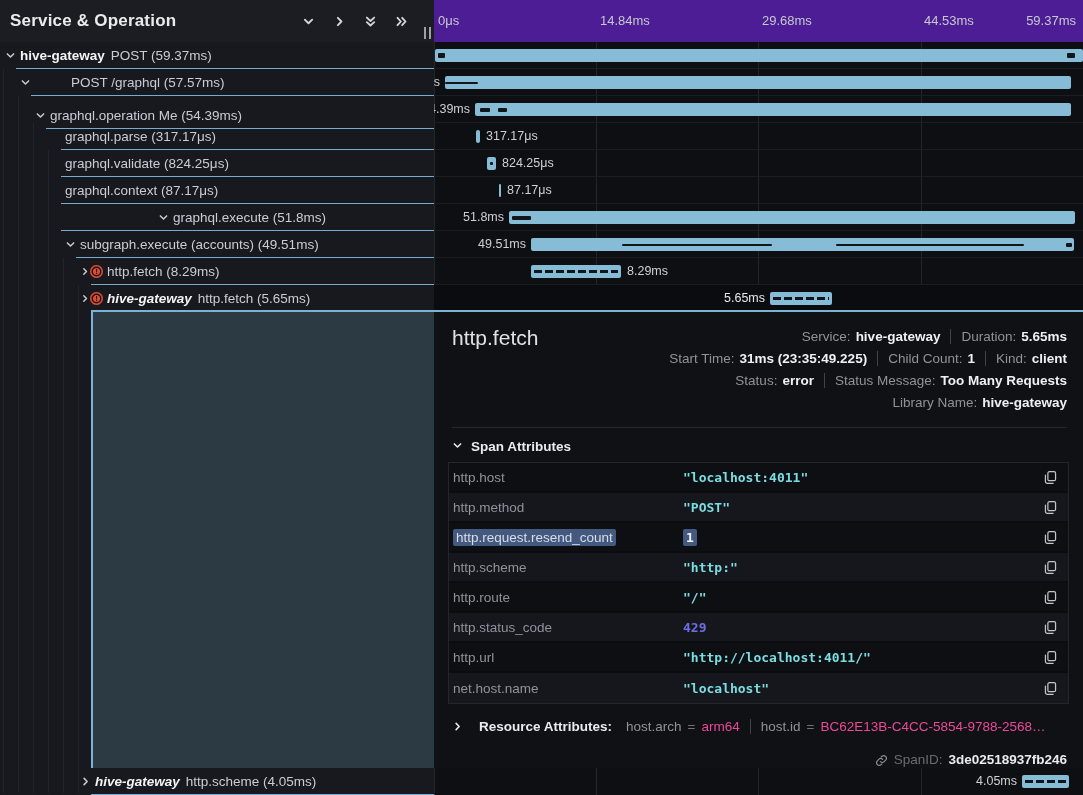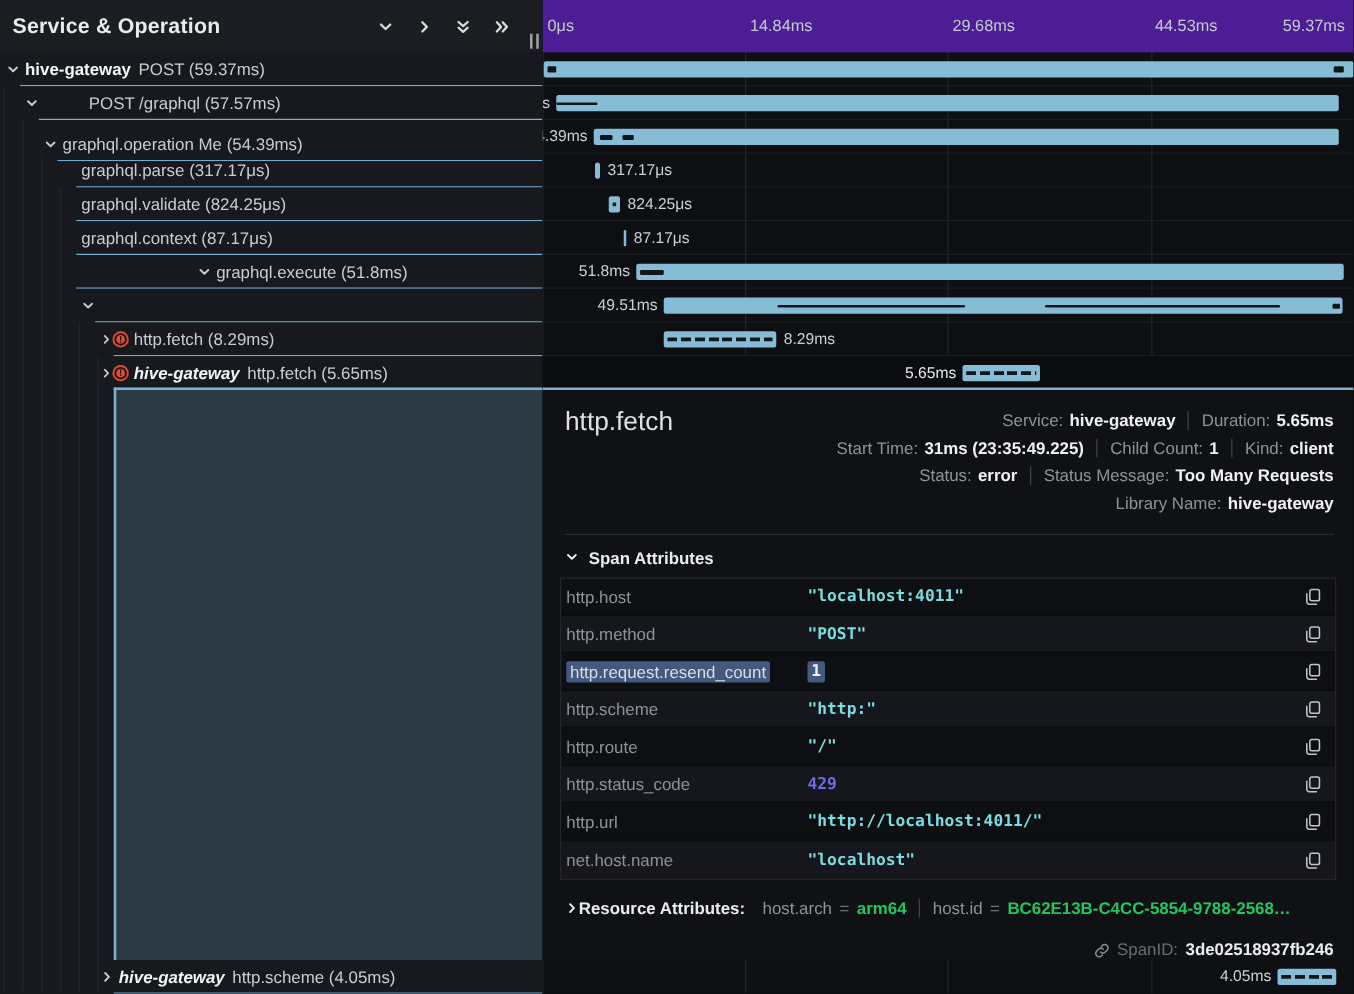--- a/index.html
+++ b/index.html
@@ -36,36 +36,36 @@
 .detail{position:absolute;left:0;top:312px;width:649px;height:456px;background:#101114;z-index:3;}
 .detail-title{position:absolute;left:18px;top:14px;font-size:21px;color:#dfe1e4;}
 .meta{position:absolute;top:13px;right:16px;display:flex;flex-direction:column;align-items:flex-end;}
 .meta-line{height:22px;display:flex;align-items:center;font-size:13.5px;}
 .meta-line .k{color:#8f9399;margin-right:5px;}
 .meta-line .v{color:#eef0f3;font-weight:700;}
 .meta-div{width:1px;height:15px;background:#40434a;margin:0 10px;}
 .detail-hr{position:absolute;top:115px;left:18px;right:16px;height:1px;background:#26282e;}
 .attr-header{position:absolute;top:127px;left:18px;display:flex;align-items:center;gap:8px;font-weight:700;font-size:13.5px;color:#e9ebee;}
 .attr-table{position:absolute;top:151px;left:15px;right:15px;outline:1px solid #24262b;}
-.attr-row{height:30px;display:flex;align-items:center;padding:0 10px 0 4px;border-bottom:2px solid #0b0c0f;}
+.attr-row{height:30px;display:flex;align-items:center;padding:0 10px 0 4px;border-bottom:2px solid #0b0c0f;gap:37px;}
 .attr-row:last-child{border-bottom:none;}
 .attr-row:nth-child(odd){background:#0e0f13;}
 .attr-row:nth-child(even){background:#16171c;}
 .attr-key{width:193px;flex:none;font-size:13.5px;color:#8f9399;}
 .attr-val{flex:1;font-family:"DejaVu Sans Mono",monospace;font-size:13px;font-weight:700;color:#7adde2;}
 .attr-val.num{color:#6d6de4;}
 .sel-bg{background:#44597f;border-radius:2px;padding:1px 3px;}
 .attr-key .sel-bg{color:#d9dee6;}
 .attr-val .sel-bg{color:#f0f3f7;}
 .copy-btn{width:18px;display:flex;justify-content:flex-end;cursor:pointer;}
 .res-line{position:absolute;top:401px;left:18px;right:16px;height:26px;display:flex;align-items:center;font-size:13.5px;white-space:nowrap;overflow:hidden;}
-.res-label{font-weight:700;color:#e9ebee;margin-left:0;margin-right:14px;}
+.res-label{font-weight:700;color:#e9ebee;margin-left:16px;margin-right:14px;}
 .res-k{color:#8f9399;}
 .res-eq{color:#6f7379;margin:0 6px;}
-.res-v{color:#22c55e;font-weight:700;}
+.res-v{color:#ec4899;font-weight:400;}
 .res-div{width:1px;height:15px;background:#40434a;margin:0 10px;}
 .detail-footer{position:absolute;top:433px;right:16px;height:22px;display:flex;align-items:flex-end;gap:6px;font-size:13.5px;}
 .footer-label{color:#686c72;}
 .footer-val{color:#e9ebee;font-weight:700;}
 .bottom-bar-row{position:absolute;left:0;top:768px;width:649px;height:27px;z-index:2;overflow:hidden;}
 </style>
 </head>
 <body>
 
 <div id="app">
@@ -130,20 +130,21 @@
           </span>
           <span>graphql.execute (51.8ms)</span>
     <span class="row-border" style="left:61px"></span>
         </div>
         <div class="tree-row" style="top:231px;padding-left:65px;">
     <span class="chev-slot">
             <svg width="11" height="11" viewBox="0 0 12 12" fill="none" stroke="#c6cad0" stroke-width="1.7" stroke-linecap="round" stroke-linejoin="round">
               <path d="M2.6 4.3 L6 7.6 L9.4 4.3"></path>
             </svg>
           </span>
+          <span>subgraph.execute (accounts) (49.51ms)</span>
     <span class="row-border" style="left:76px"></span>
         </div>
         <div class="tree-row" style="top:258px;padding-left:80px;">
     <span class="chev-slot narrow">
             <svg width="11" height="11" viewBox="0 0 12 12" fill="none" stroke="#c6cad0" stroke-width="1.7" stroke-linecap="round" stroke-linejoin="round">
               <path d="M4.5 2.6 L7.8 6 L4.5 9.4"></path>
             </svg>
           </span>
           <span class="err-icon">!</span>
           <span>http.fetch (8.29ms)</span>

